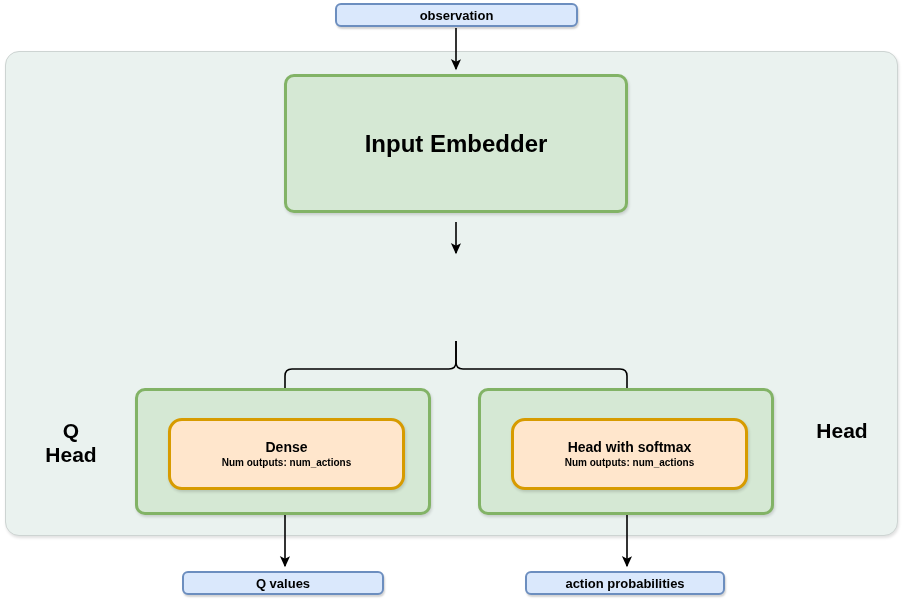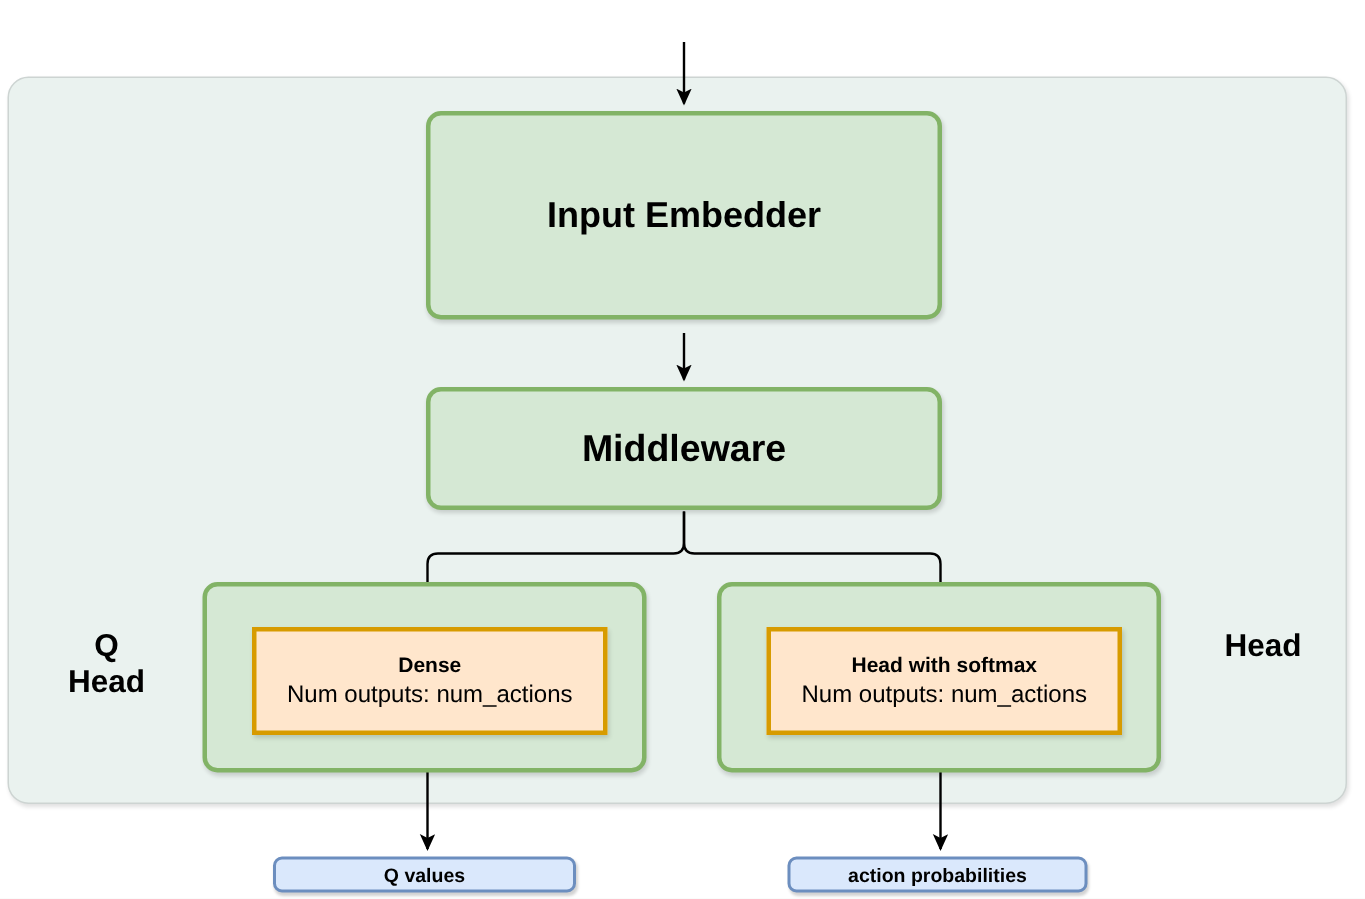--- a/index.html
+++ b/index.html
@@ -72,42 +72,42 @@
     left: 284px; top: 258px; width: 344px; height: 82px;
     font-size: 25px; font-weight: bold;
   }
   #q-head-group      { left: 135px; top: 388px; width: 296px; height: 127px; }
   #policy-head-group { left: 478px; top: 388px; width: 296px; height: 127px; }
 
   
   .orange-box {
     background: #ffe6cc;
     border: 3px solid #d79b00;
-    border-radius: 0;
+    border-radius: 14px;
     box-shadow: 1px 2px 3px rgba(0,0,0,0.15);
     left: 30px;
     top: 27px;
     width: 237px;
     height: 72px;
     position: absolute;
     box-sizing: border-box;
     display: flex;
     flex-direction: column;
     align-items: center;
     justify-content: center;
     gap: 2px;
   }
   .dense-title {
     font-size: 14px;
     font-weight: bold;
     line-height: 1.2;
   }
   .dense-sub {
-    font-size: 16px;
-    font-weight: normal;
+    font-size: 10px;
+    font-weight: bold;
     line-height: 1.2;
   }
 
   
   .head-label {
     position: absolute;
     font-size: 21px;
     font-weight: bold;
     line-height: 1.12;
     text-align: center;
@@ -144,28 +144,28 @@
 
     <path d="M456,341 L456,362 Q456,369 449,369 L292,369 Q285,369 285,376 L285,410" stroke="#000000" stroke-width="1.6" fill="none" marker-end="url(#arrowhead)"></path>
 
     <path d="M456,341 L456,362 Q456,369 463,369 L620,369 Q627,369 627,376 L627,410" stroke="#000000" stroke-width="1.6" fill="none" marker-end="url(#arrowhead)"></path>
 
     <path d="M285,487 L285,566" stroke="#000000" stroke-width="1.6" fill="none" marker-end="url(#arrowhead)"></path>
 
     <path d="M627,487 L627,566" stroke="#000000" stroke-width="1.6" fill="none" marker-end="url(#arrowhead)"></path>
   </svg>
 
+  <div class="node io-box" id="observation-box">
+    <span>observation</span>
+  </div>
 
   <div class="node green-box" id="input-embedder-box">
     <span>Input Embedder</span>
   </div>
 
-  <div class="node green-box" id="middleware-box">
-    <span>Middleware</span>
-  </div>
 
   <div class="node green-box" id="q-head-group">
     <div class="orange-box">
       <span class="dense-title">Dense</span>
       <span class="dense-sub">Num outputs: num_actions</span>
     </div>
   </div>
 
   <div class="node green-box" id="policy-head-group">
     <div class="orange-box">

